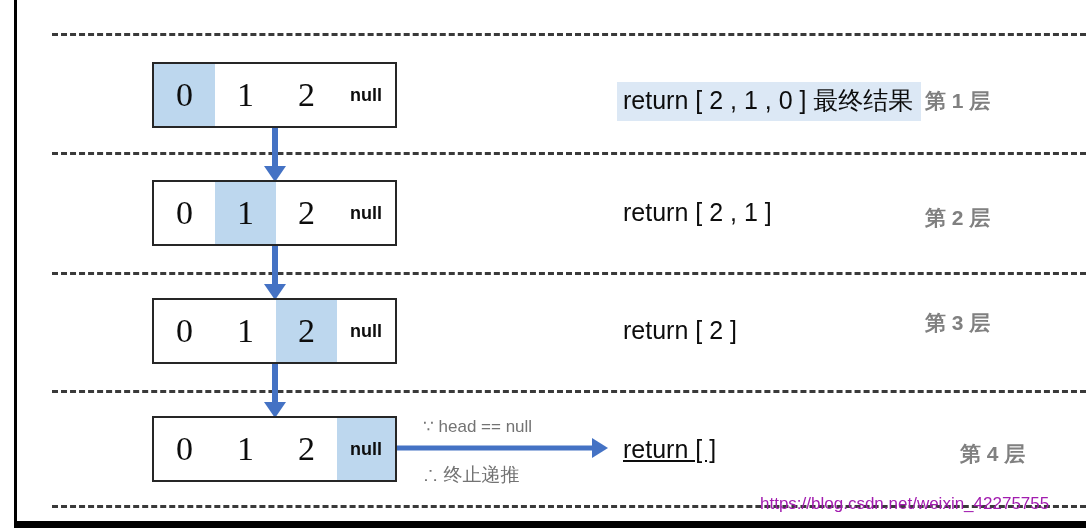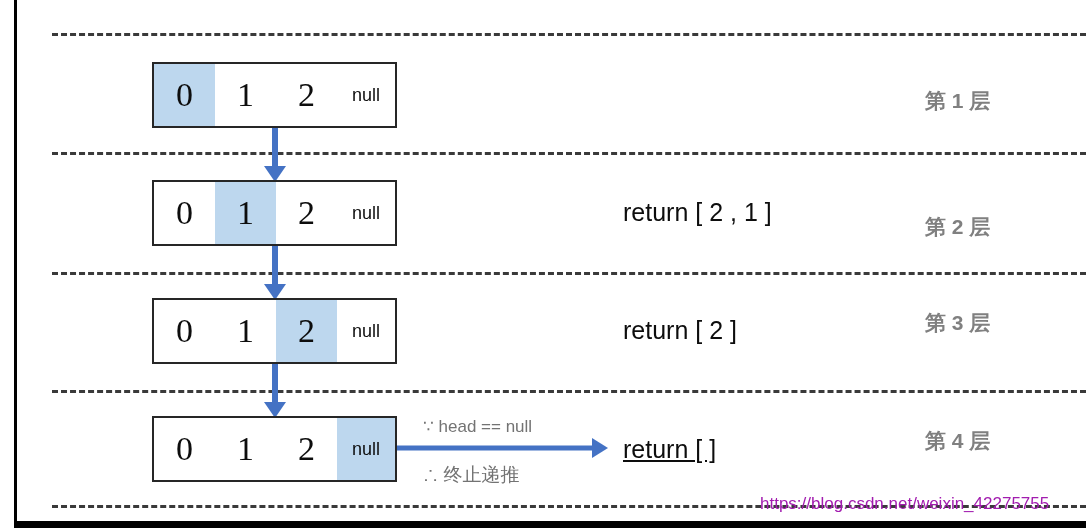--- a/index.html
+++ b/index.html
@@ -54,20 +54,21 @@
     box-sizing: border-box;
     display: flex;
     align-items: stretch;
     z-index: 3;
   }
   .cell {
     display: flex;
     align-items: center;
     justify-content: center;
     box-sizing: border-box;
+    font-weight: bold;
   }
   .cell.num {
     width: 62px;
     font-size: 34px;
     font-weight: 400;
     color: #0d0d0d;
     font-family: "Liberation Serif", serif;
     letter-spacing: 0;
   }
   .cell.nul {
@@ -184,35 +185,36 @@
   <div class="sep" style="top:272px;"></div>
   <div class="sep" style="top:390px;"></div>
   <div class="sep" style="top:505px;"></div>
 
   <div class="list-box" style="top:62px;">
     <div class="cell num hl">0</div>
     <div class="cell num">1</div>
     <div class="cell num">2</div>
     <div class="cell nul">null</div>
   </div>
+  <div class="ret hl-text" style="top:82px;">return [ 2 , 1 , 0 ] 最终结果</div>
   <div class="layer" style="top:90px;text-align:right;">第 1 层</div>
 
   <div class="arrow-v" style="left:262px; top:128px; width:26px; height:54px;">
     <div class="shaft" style="height:40px;"></div>
     <div class="head"></div>
   </div>
 
   <div class="list-box" style="top:180px;">
     <div class="cell num">0</div>
     <div class="cell num hl">1</div>
     <div class="cell num">2</div>
     <div class="cell nul">null</div>
   </div>
   <div class="ret" style="top:200px;text-align:center;">return [ 2 , 1 ]</div>
-  <div class="layer" style="top:216px;text-align:right;">第 2 层</div>
+  <div class="layer" style="top:207px;text-align:right;">第 2 层</div>
 
   <div class="arrow-v" style="left:262px; top:246px; width:26px; height:54px;">
     <div class="shaft" style="height:40px;"></div>
     <div class="head"></div>
   </div>
 
   <div class="list-box" style="top:298px;">
     <div class="cell num">0</div>
     <div class="cell num">1</div>
     <div class="cell num hl">2</div>
@@ -234,17 +236,17 @@
   </div>
 
   <div class="cond" style="left:423px; top:418px;">∵ head == null</div>
   <div class="arrow-h" style="left:396px; top:437px; width:212px; height:22px;">
     <div class="shaft" style="width:200px;"></div>
     <div class="head"></div>
   </div>
   <div class="cond" style="left:423px; top:465px; font-size:19px;">∴ 终止递推</div>
 
   <div class="ret" style="top:437px;text-decoration:underline;">return [ ]</div>
-  <div class="layer" style="top:430px;">第 4 层</div>
+  <div class="layer" style="top:443px;margin-left:35px;">第 4 层</div>
 
   <div class="watermark">https://blog.csdn.net/weixin_42275755</div>
 
 </div>
 
 </body></html>

